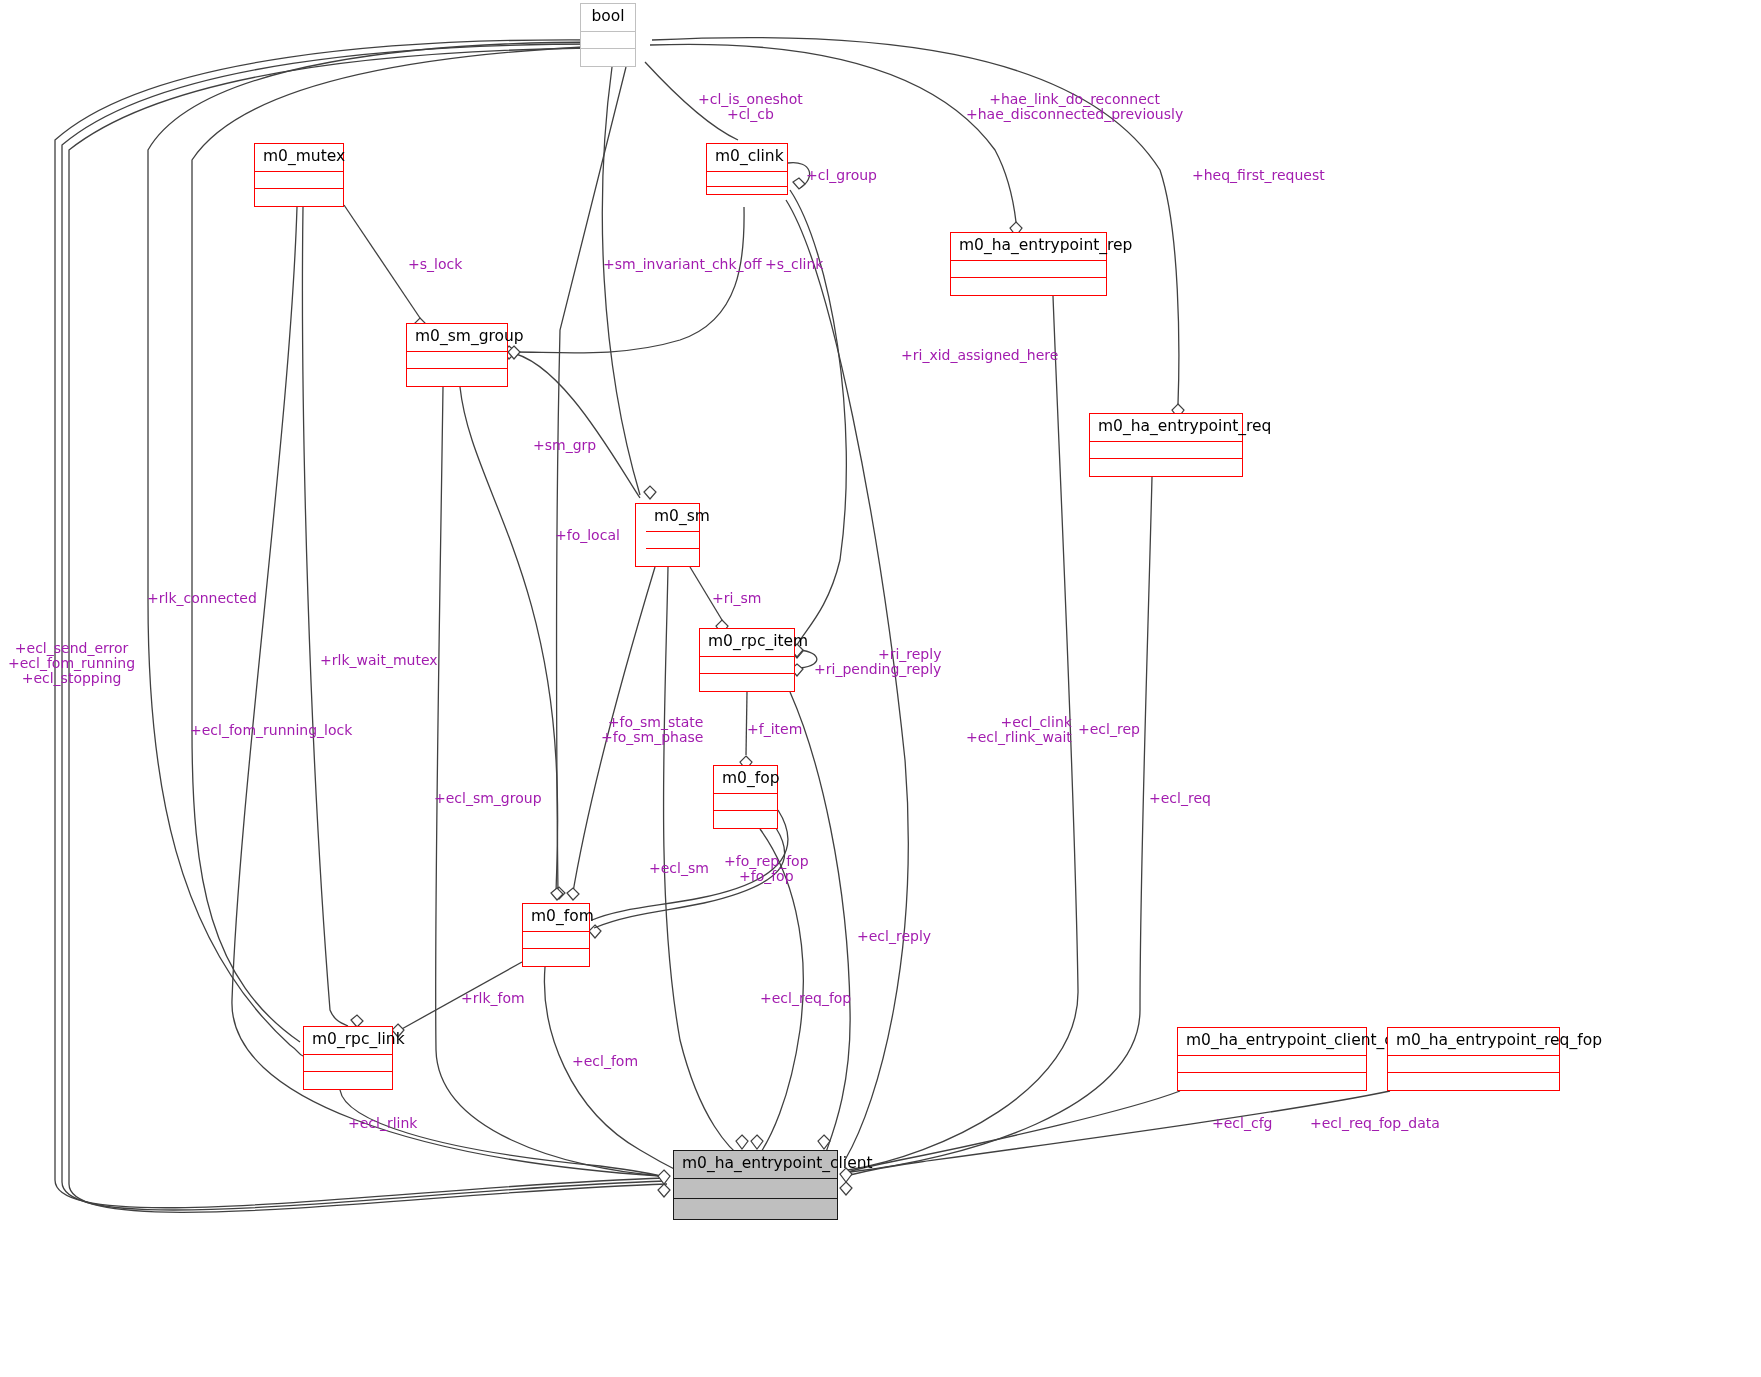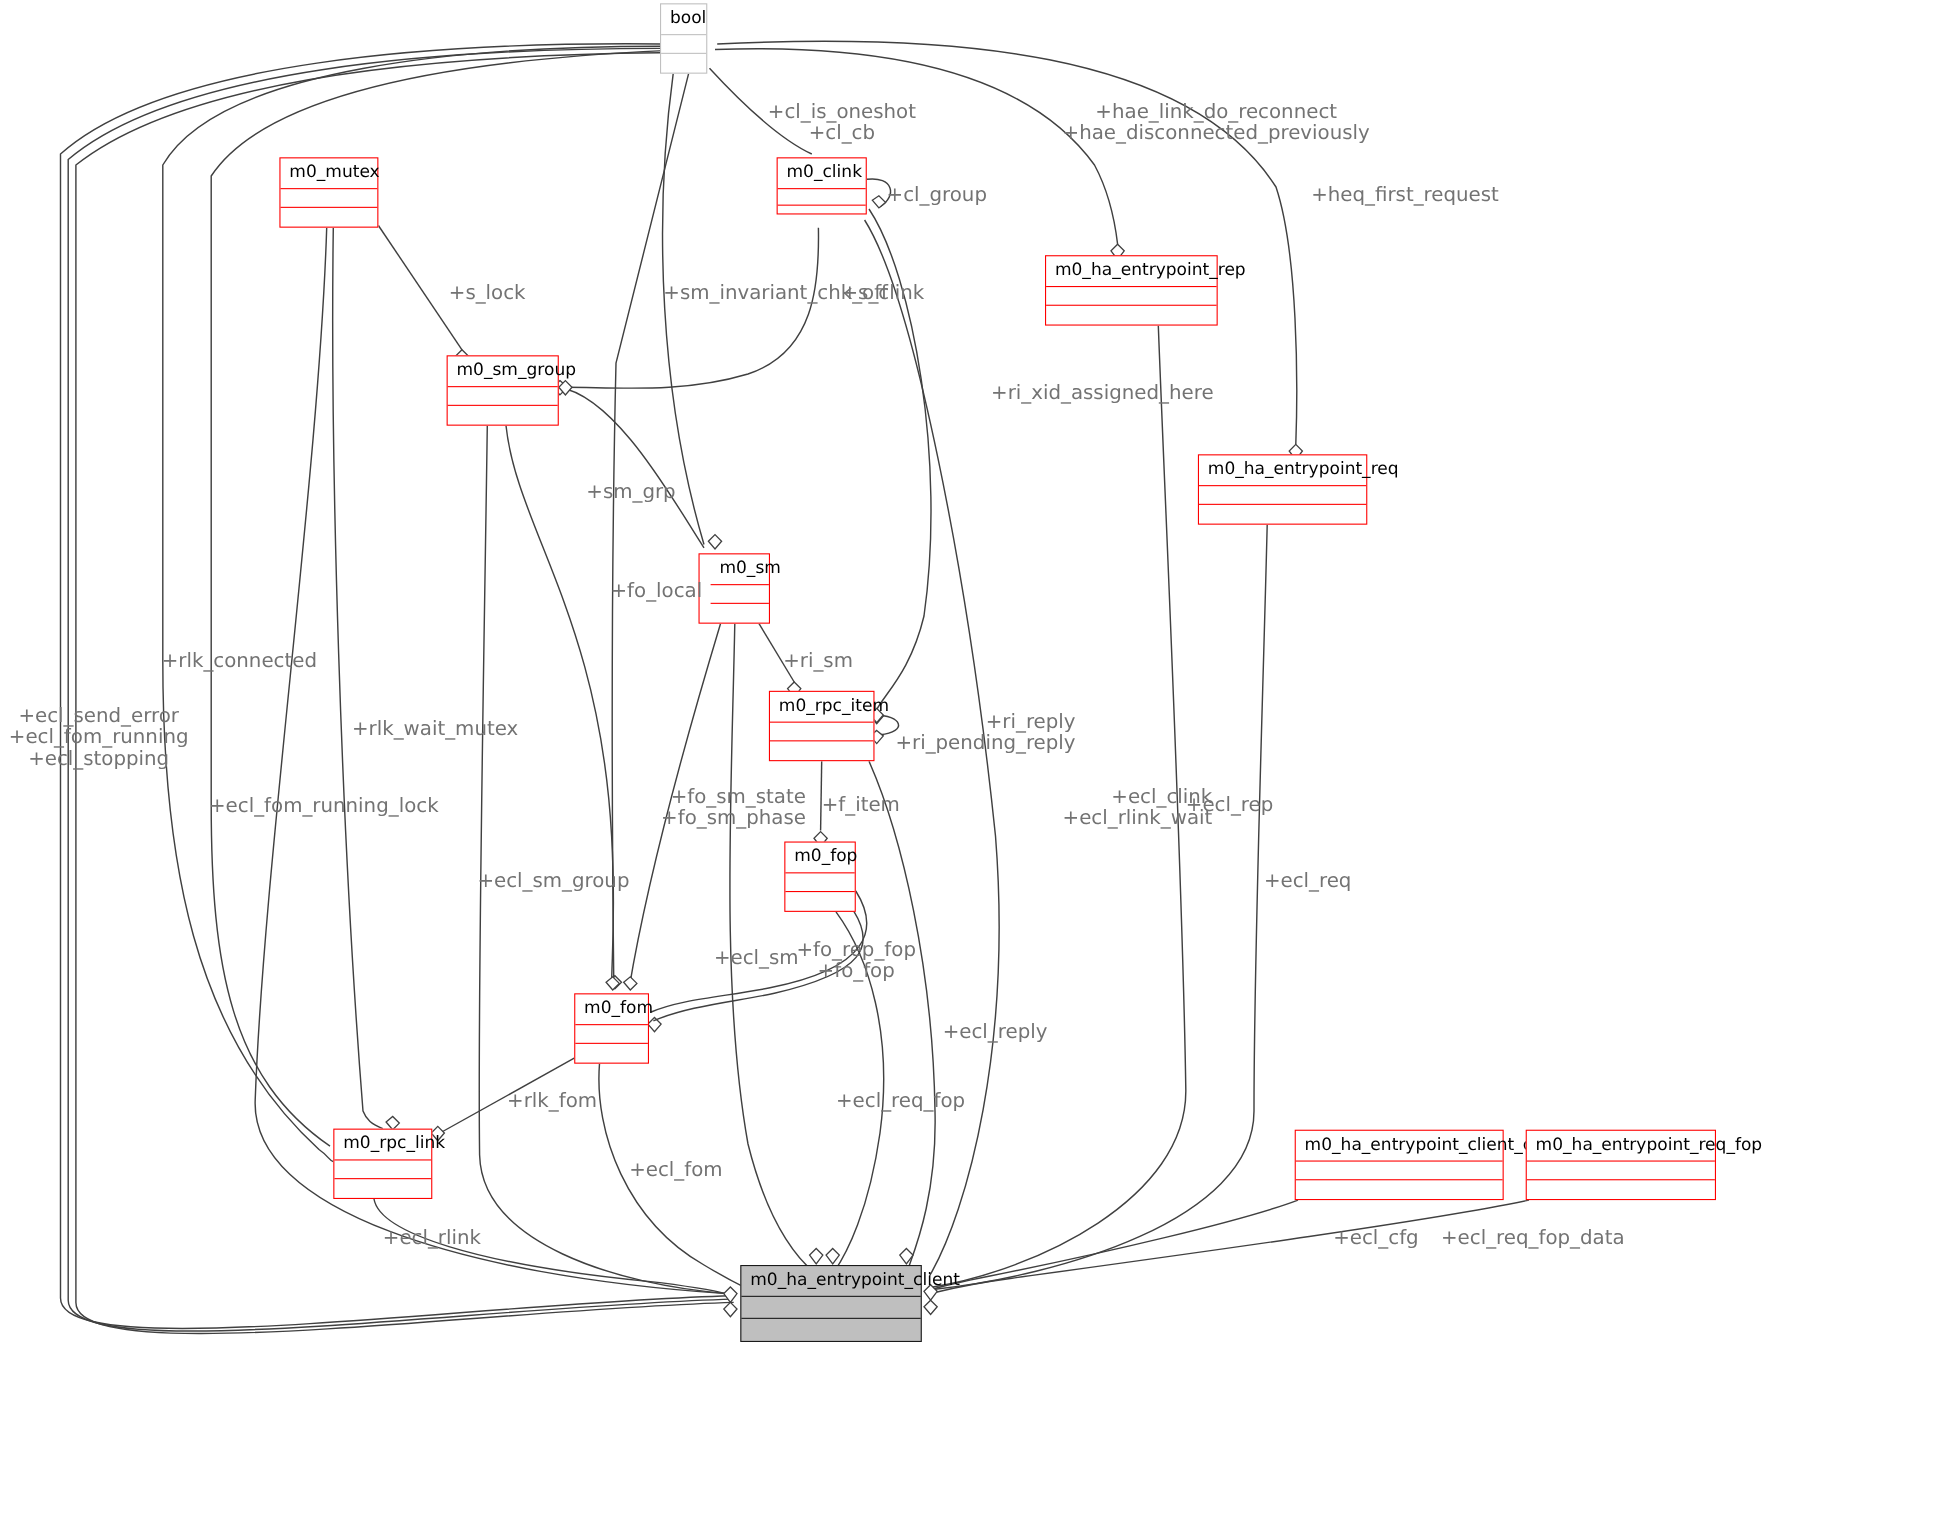--- a/index.html
+++ b/index.html
@@ -60,22 +60,22 @@
   .node.root {
     background: #bfbfbf;
     border: 1px solid #1a1a1a;
   }
   .node.root .title,
   .node.root .comp {
     border-bottom-color: #1a1a1a;
   }
   .edge-label {
     position: absolute;
-    font-size: 18px;
-    color: #737373;
+    font-size: 14px;
+    color: #a21caf;
     line-height: 1.07;
     white-space: pre;
     z-index: 6;
     background: transparent;
   }
   .edge-label.c { text-align: center; }
   .edge-label.l { text-align: right; }
 </style>
 </head>
 <body>
@@ -176,21 +176,21 @@
       <polygon points="757,1135 763,1141 757,1149 751,1141" fill="#ffffff" stroke="#404040" stroke-width="1.2"></polygon>
       <polygon points="824,1135 830,1141 824,1149 818,1141" fill="#ffffff" stroke="#404040" stroke-width="1.2"></polygon>
       <polygon points="664,1170 670,1176 664,1184 658,1176" fill="#ffffff" stroke="#404040" stroke-width="1.2"></polygon>
       <polygon points="664,1184 670,1190 664,1197 658,1190" fill="#ffffff" stroke="#404040" stroke-width="1.2"></polygon>
       <polygon points="846,1168 852,1174 846,1182 840,1174" fill="#ffffff" stroke="#404040" stroke-width="1.2"></polygon>
       <polygon points="846,1182 852,1188 846,1195 840,1188" fill="#ffffff" stroke="#404040" stroke-width="1.2"></polygon>
     </g>
   </svg>
 
   <div id="nodes-host">
-      <div class="node plain" style="left: 600px; top: 3px; width: 43px; height: 64px;">
+      <div class="node plain" style="left: 580px; top: 3px; width: 56px; height: 64px;">
         <div class="title">bool</div>
         <div class="comp"></div>
         <div class="comp last"></div>
       </div>
       <div class="node" style="left: 254px; top: 143px; width: 90px; height: 64px;">
         <div class="title">m0_mutex</div>
         <div class="comp"></div>
         <div class="comp last"></div>
       </div>
       <div class="node" style="left: 706px; top: 143px; width: 82px; height: 52px;">

